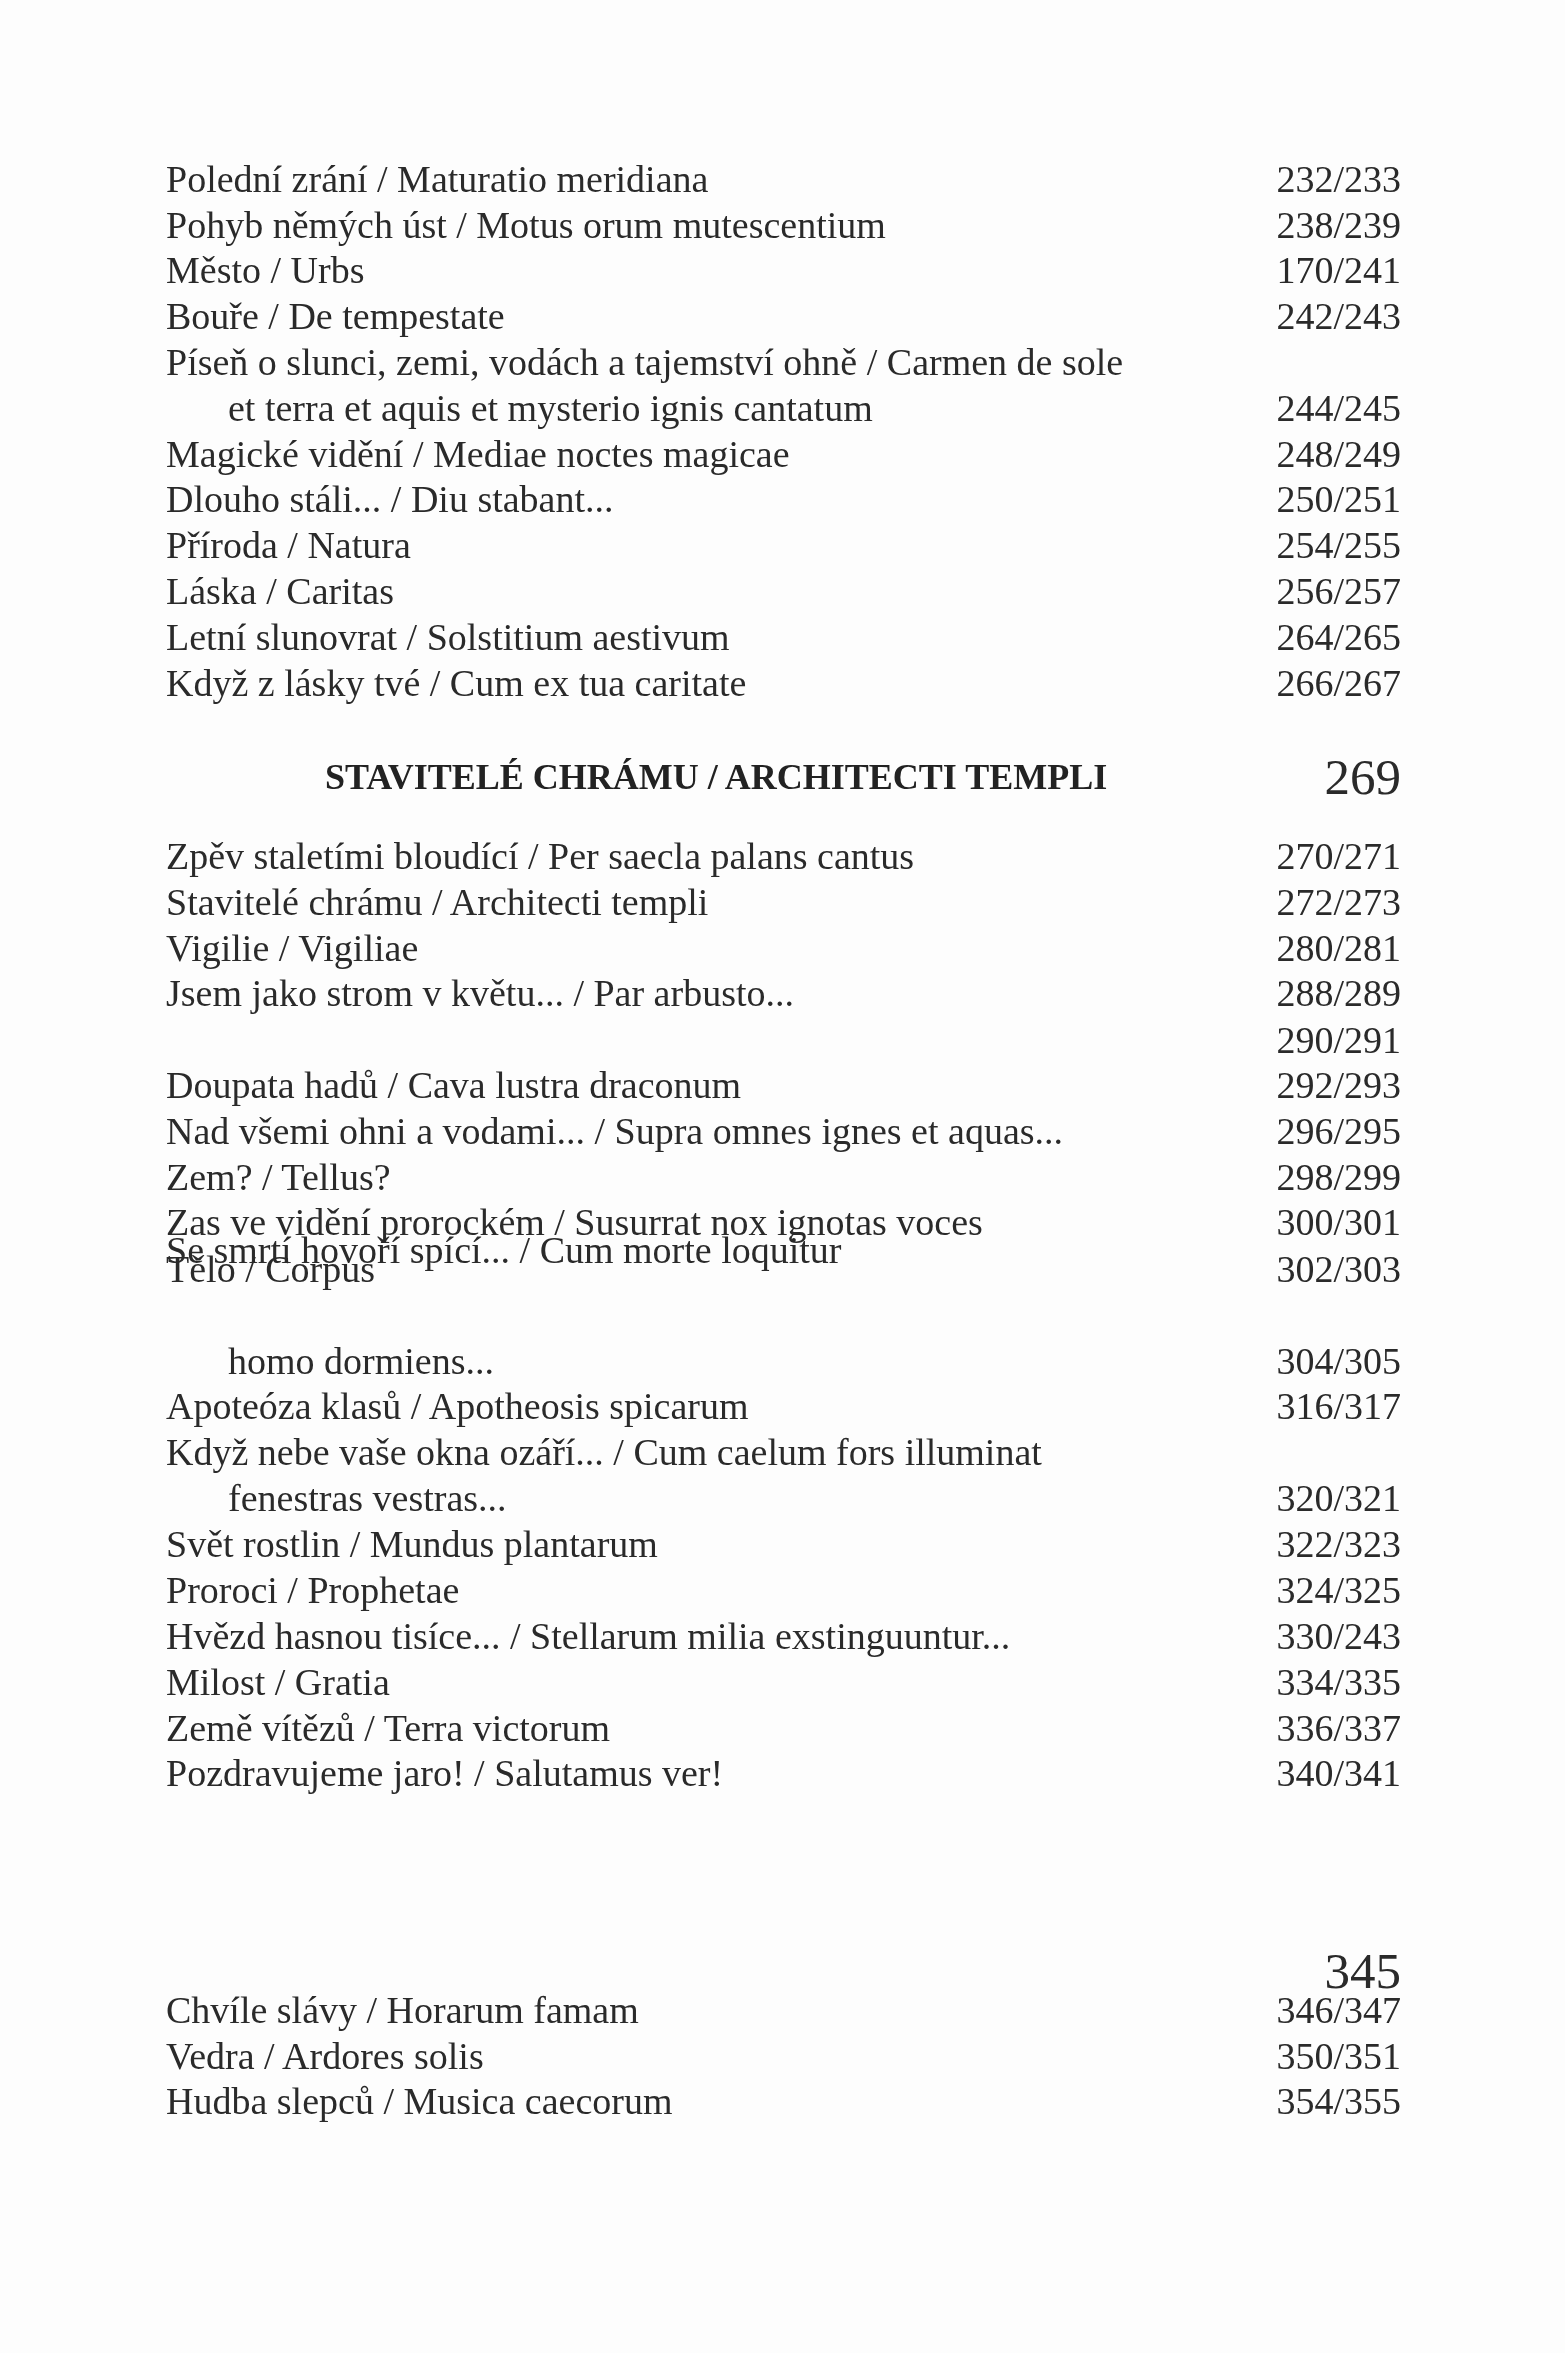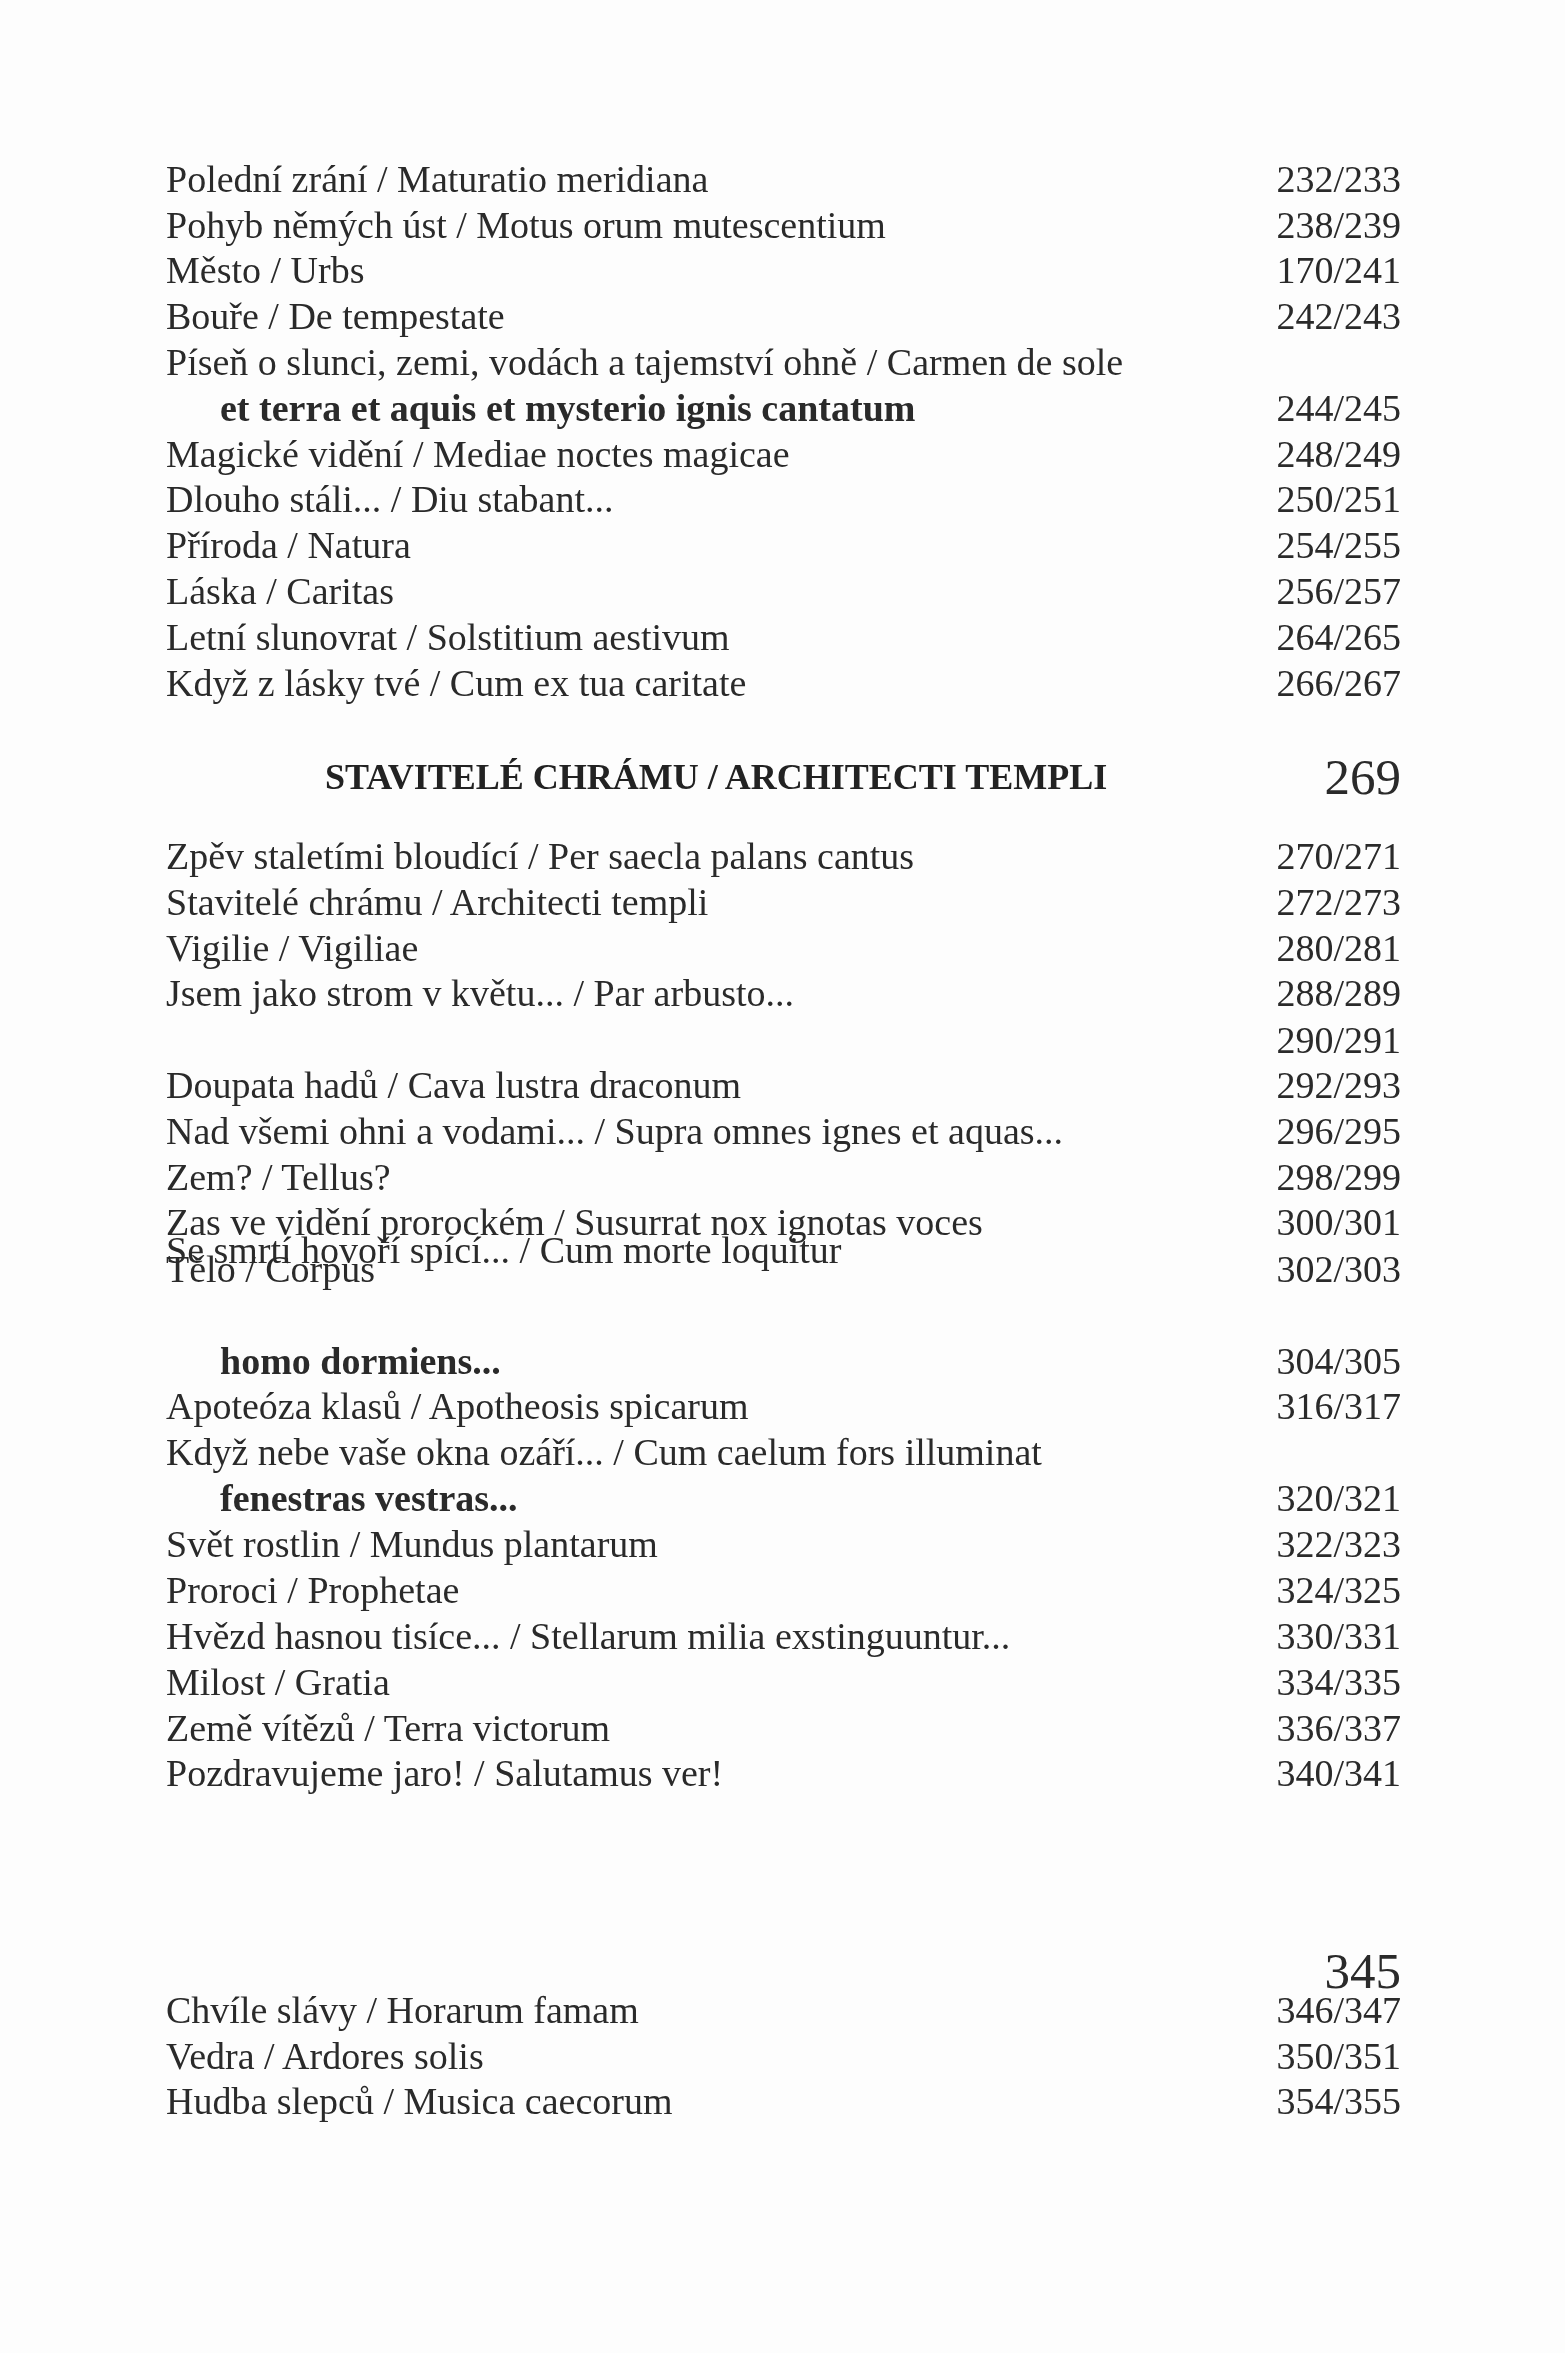--- a/index.html
+++ b/index.html
@@ -30,22 +30,21 @@
     font-size: 38px;
     line-height: 45px;
     white-space: nowrap;
   }
   .row .title {
     position: absolute;
     left: 0;
     bottom: 0;
   }
   .row.indent .title {
-    left: 54px;
-    font-weight: bold;
+    left: 62px;
   }
   .row .pages {
     position: absolute;
     right: 0;
     bottom: 0;
     text-align: center;
   }
   .heading {
     position: absolute;
     left: 166px;
@@ -192,21 +191,21 @@
     <div class="row" style="top:1522px">
       <span class="title">Svět rostlin / Mundus plantarum</span>
       <span class="pages">322/323</span>
     </div>
     <div class="row" style="top:1568px">
       <span class="title">Proroci / Prophetae</span>
       <span class="pages">324/325</span>
     </div>
     <div class="row" style="top:1614px">
       <span class="title">Hvězd hasnou tisíce... / Stellarum milia exstinguuntur...</span>
-      <span class="pages">330/331</span>
+      <span class="pages">330/243</span>
     </div>
     <div class="row" style="top:1660px">
       <span class="title">Milost / Gratia</span>
       <span class="pages">334/335</span>
     </div>
     <div class="row" style="top:1706px">
       <span class="title">Země vítězů / Terra victorum</span>
       <span class="pages">336/337</span>
     </div>
     <div class="row" style="top:1751px">

